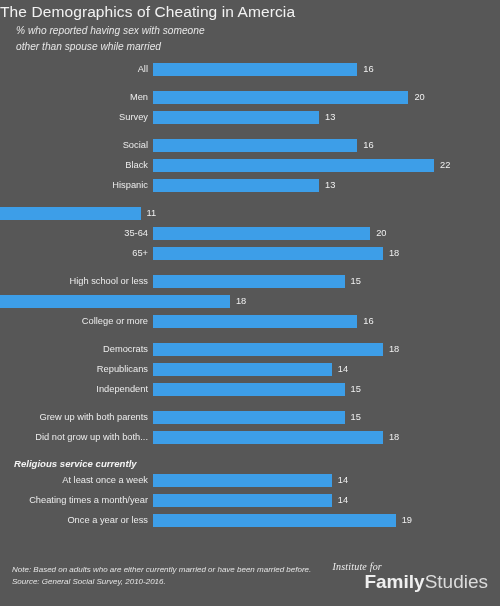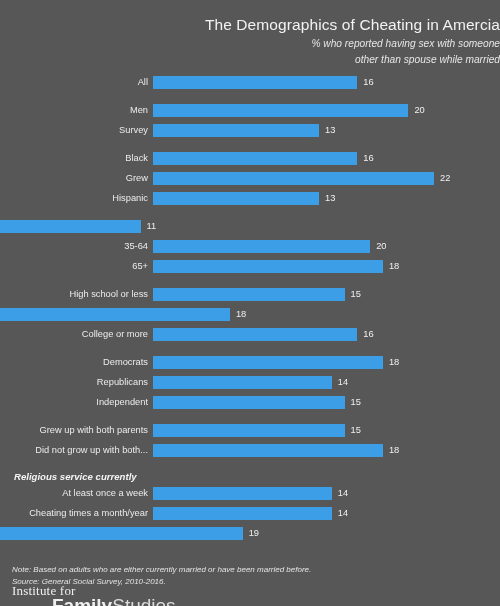--- a/index.html
+++ b/index.html
@@ -18,37 +18,37 @@
 
   .chart-root {
     width: 500px;
     height: 606px;
     position: relative;
     box-sizing: border-box;
   }
 
   
   .header {
-    padding-top: 15px;
-    text-align: right;
+    padding-top: 2px;
+    text-align: left;
   }
   .chart-title {
     font-size: 15.5px;
     font-weight: 400;
     color: #f2f2f2;
     letter-spacing: 0.1px;
     line-height: 20px;
     margin: 0;
   }
   .chart-subtitle {
     font-size: 10.2px;
     font-style: italic;
     color: #e6e6e6;
     line-height: 13.5px;
-    margin: 2px 0 0 4px;
+    margin: 2px 0 0 16px;
     font-weight: 400;
   }
 
   
   .plot {
     position: relative;
     margin-top: 9px;
   }
 
   .group {
@@ -118,39 +118,40 @@
     position: absolute;
     left: 0;
     right: 0;
     bottom: 0;
     height: 48px;
     display: flex;
     align-items: flex-start;
     justify-content: space-between;
     padding: 6px 8px 0 12px;
     box-sizing: border-box;
-    flex-direction: column;
   }
   .footnotes {
     font-size: 8px;
     font-style: italic;
     color: #e4e4e4;
     line-height: 12px;
   }
   .logo {
     text-align: left;
     padding-right: 4px;
     margin-top: -2px;
   }
   .logo-top {
     font-family: "Liberation Serif", serif;
-    font-size: 13px;
+    font-style: italic;
+    font-size: 10px;
     color: #efefef;
     line-height: 9px;
     letter-spacing: 0.2px;
+    margin-left: 8px;
   }
   .logo-main {
     font-size: 19px;
     line-height: 21px;
     color: #efefef;
     white-space: nowrap;
     margin-left: 40px;
   }
   .logo-bold {
     font-weight: bold;
@@ -192,28 +193,28 @@
         <div class="row">
           <div class="row-label">Survey</div>
           <div class="bar-wrap">
             <div class="bar" style="width: 166.045px; background: rgb(61, 158, 232);"></div>
             <div class="bar-value">13</div>
           </div>
         </div>
       </div>
       <div class="group">
         <div class="row">
-          <div class="row-label">Black</div>
+          <div class="row-label">Social</div>
           <div class="bar-wrap">
             <div class="bar" style="width: 204.364px; background: rgb(61, 158, 232);"></div>
             <div class="bar-value">16</div>
           </div>
         </div>
         <div class="row">
-          <div class="row-label">Grew</div>
+          <div class="row-label">Black</div>
           <div class="bar-wrap">
             <div class="bar" style="width: 281px; background: rgb(61, 158, 232);"></div>
             <div class="bar-value">22</div>
           </div>
         </div>
         <div class="row">
           <div class="row-label">Hispanic</div>
           <div class="bar-wrap">
             <div class="bar" style="width: 166.045px; background: rgb(61, 158, 232);"></div>
             <div class="bar-value">13</div>
@@ -313,20 +314,21 @@
           </div>
         </div>
         <div class="row">
           <div class="row-label">Cheating times a month/year</div>
           <div class="bar-wrap">
             <div class="bar" style="width: 178.818px; background: rgb(61, 158, 232);"></div>
             <div class="bar-value">14</div>
           </div>
         </div>
         <div class="row">
+          <div class="row-label">Once a year or less</div>
           <div class="bar-wrap">
             <div class="bar" style="width: 242.682px; background: rgb(61, 158, 232);"></div>
             <div class="bar-value">19</div>
           </div>
         </div>
       </div>
     </div>
 
   <div class="footer">
     <div class="footnotes">

